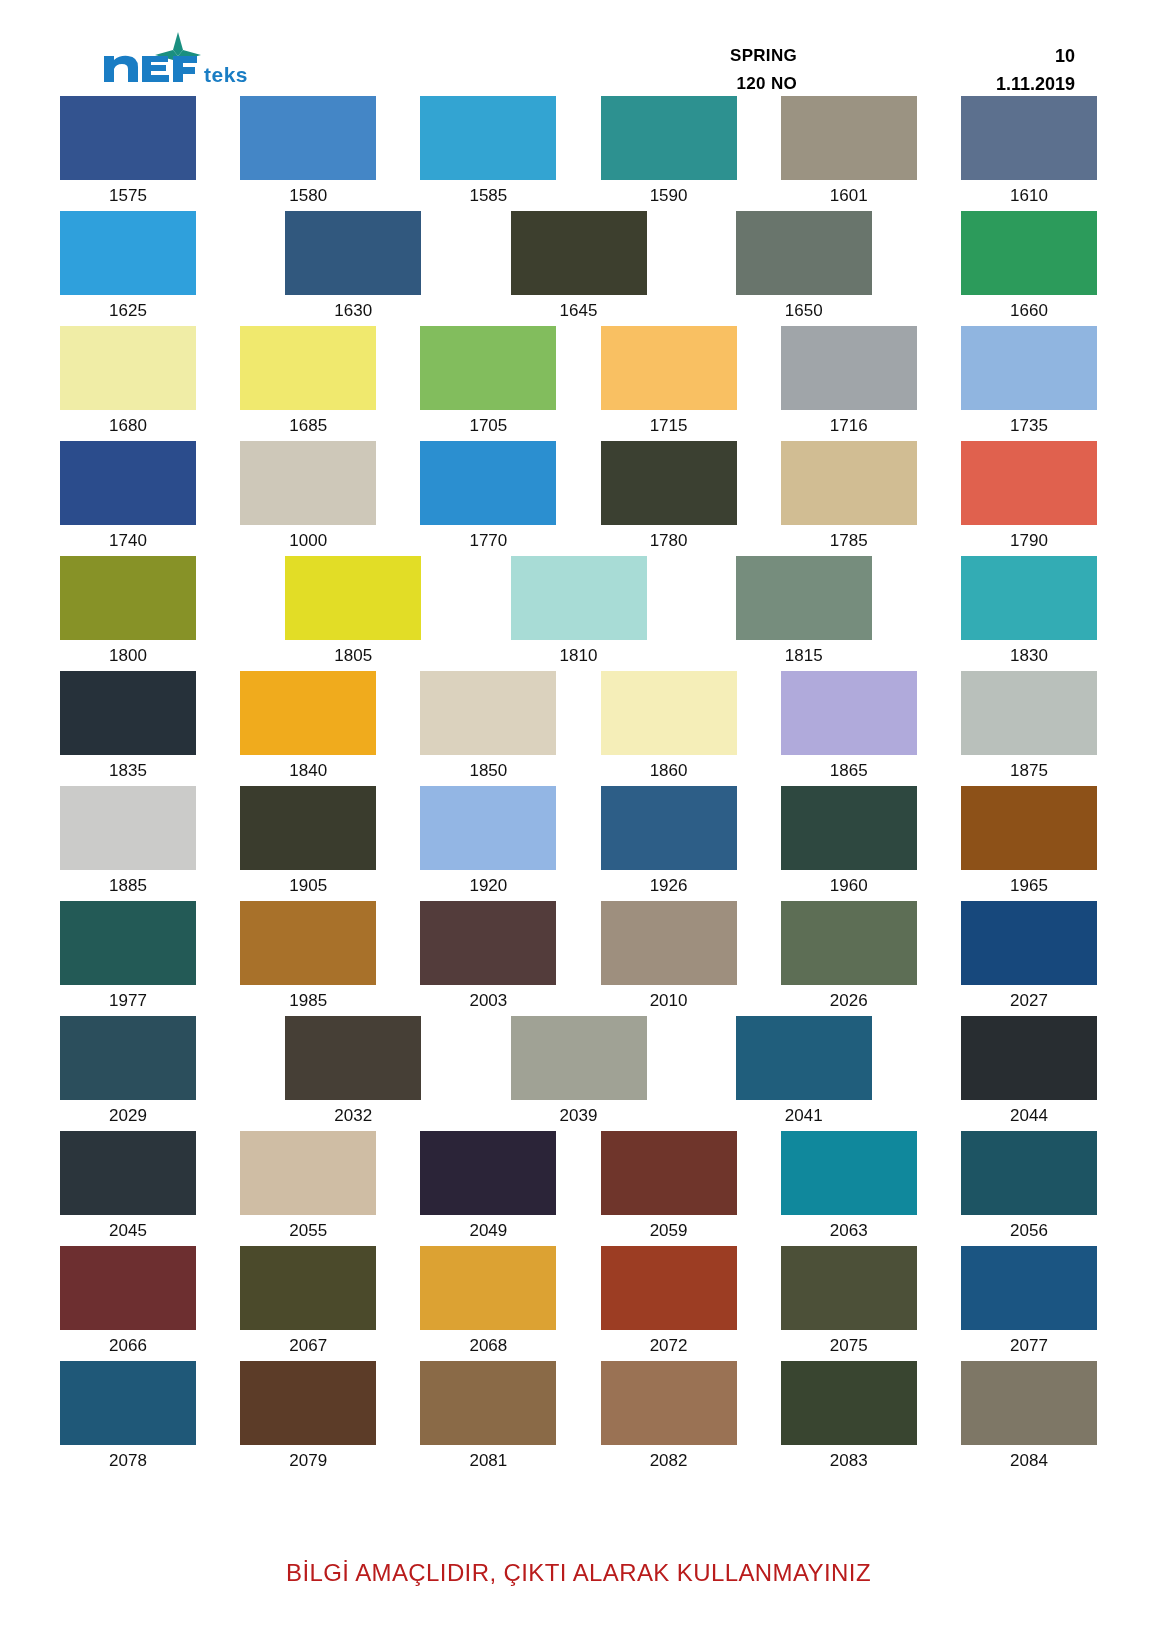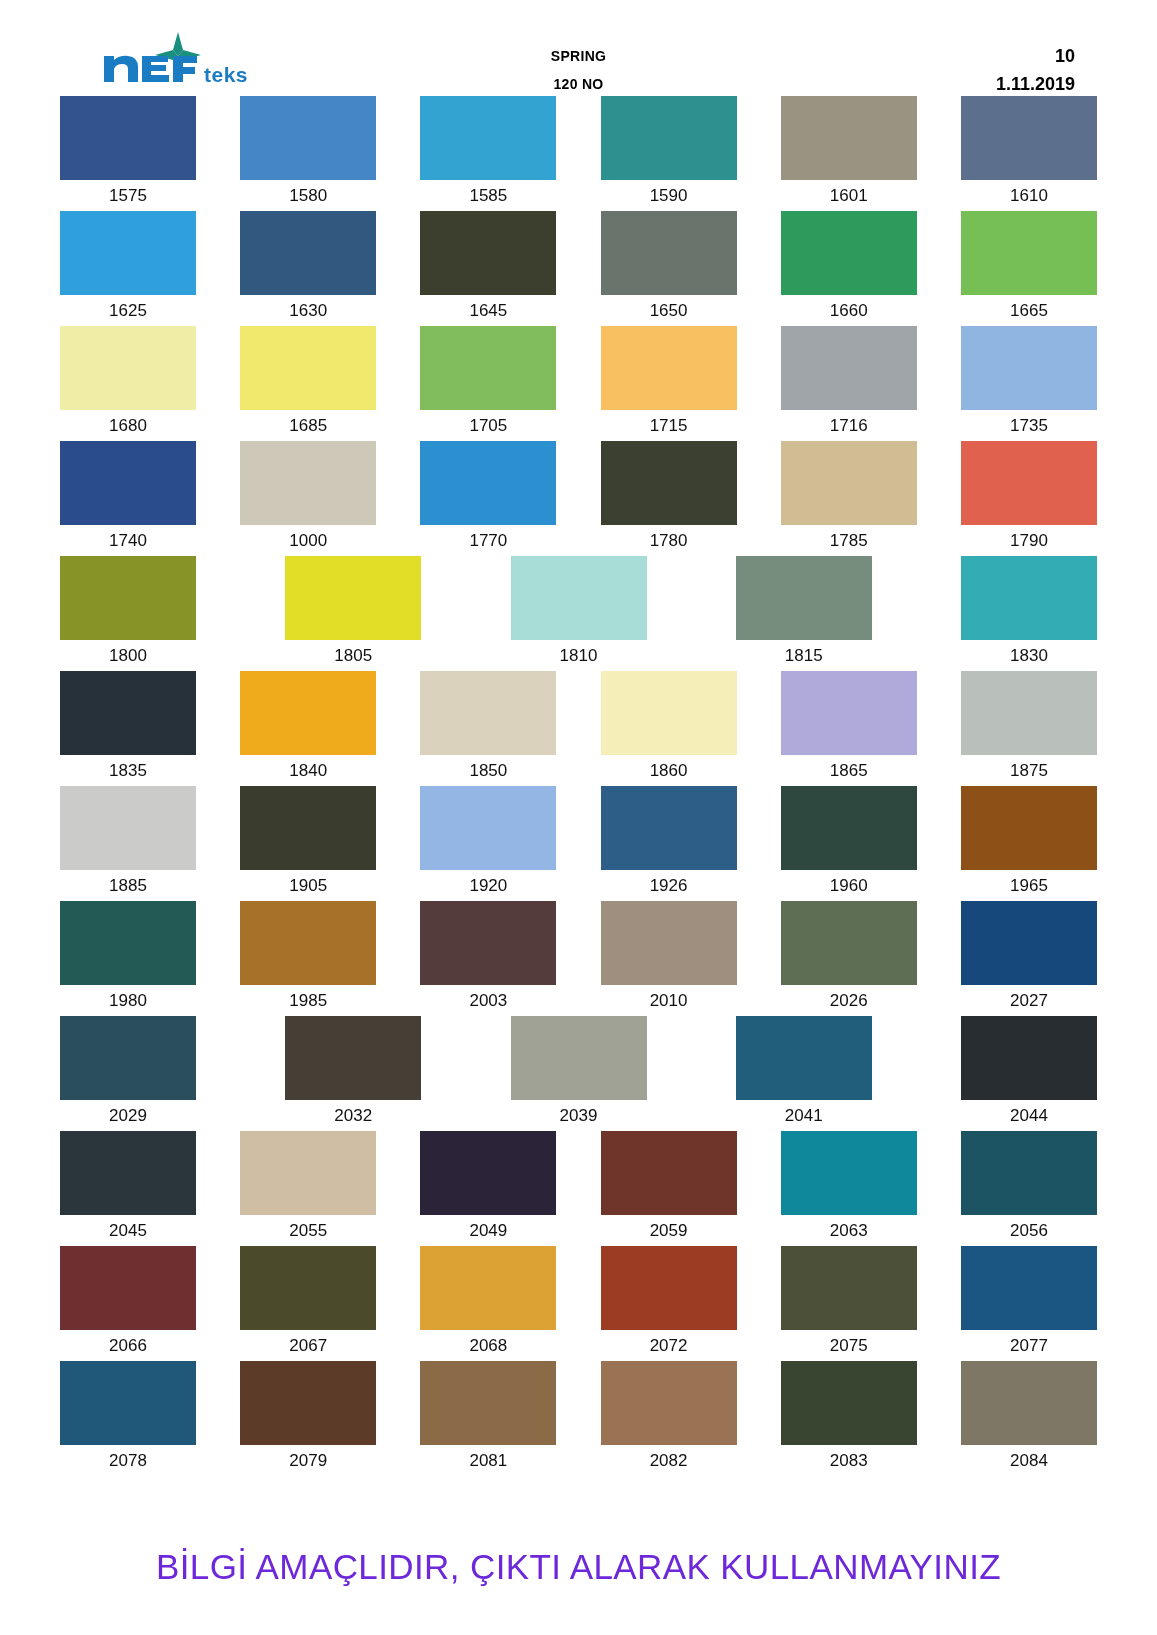--- a/index.html
+++ b/index.html
@@ -38,23 +38,23 @@
     padding-left: 38px;
     box-sizing: border-box;
   }
 
   .logo {
     display: block;
   }
 
   .title-block {
     flex: 1 1 auto;
-    text-align: center;
+    text-align: right;
     font-weight: bold;
-    font-size: 14px;
+    font-size: 17px;
     line-height: 28px;
     letter-spacing: 0.3px;
     padding-top: 12px;
   }
 
   .meta-block {
     width: 300px;
     flex: 0 0 300px;
     text-align: right;
     font-size: 18px;
@@ -102,22 +102,22 @@
   .footer {
     position: absolute;
     left: 0;
     right: 0;
     bottom: 48px;
     text-align: center;
   }
 
   .footer-note {
     display: inline-block;
-    color: #6d28d9;
-    font-size: 35px;
+    color: #b91c1c;
+    font-size: 24px;
     letter-spacing: 0.4px;
     font-weight: normal;
   }
 </style>
 </head>
 <body>
 
 <div class="page">
 
   <div class="header">
@@ -192,24 +192,20 @@
           <span class="code">1645</span>
         </div>
         <div class="cell">
           <span class="swatch" style="background-color: rgb(105, 117, 108);"></span>
           <span class="code">1650</span>
         </div>
         <div class="cell">
           <span class="swatch" style="background-color: rgb(44, 155, 91);"></span>
           <span class="code">1660</span>
         </div>
-        <div class="cell">
-          <span class="swatch" style="background-color: rgb(117, 191, 85);"></span>
-          <span class="code">1665</span>
-        </div>
       </div>
       <div class="row">
         <div class="cell">
           <span class="swatch" style="background-color: rgb(240, 237, 166);"></span>
           <span class="code">1680</span>
         </div>
         <div class="cell">
           <span class="swatch" style="background-color: rgb(240, 233, 110);"></span>
           <span class="code">1685</span>
         </div>
@@ -326,21 +322,21 @@
           <span class="code">1960</span>
         </div>
         <div class="cell">
           <span class="swatch" style="background-color: rgb(141, 81, 24);"></span>
           <span class="code">1965</span>
         </div>
       </div>
       <div class="row">
         <div class="cell">
           <span class="swatch" style="background-color: rgb(35, 90, 86);"></span>
-          <span class="code">1980</span>
+          <span class="code">1977</span>
         </div>
         <div class="cell">
           <span class="swatch" style="background-color: rgb(168, 113, 42);"></span>
           <span class="code">1985</span>
         </div>
         <div class="cell">
           <span class="swatch" style="background-color: rgb(83, 60, 59);"></span>
           <span class="code">2003</span>
         </div>
         <div class="cell">

